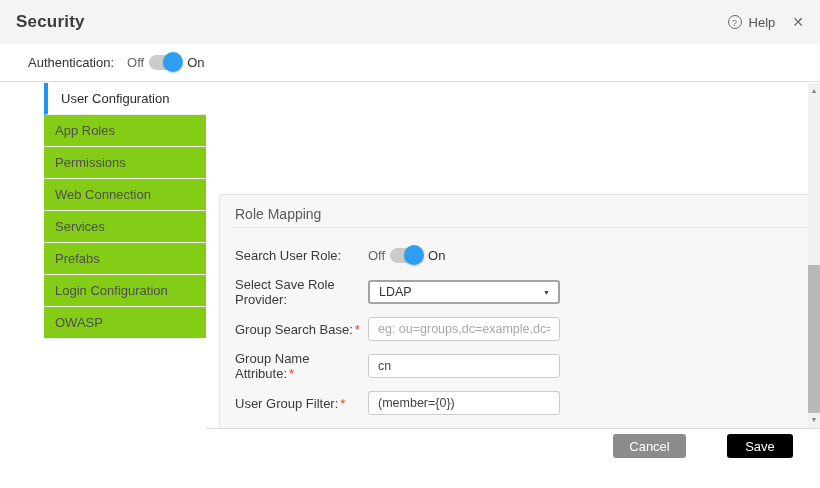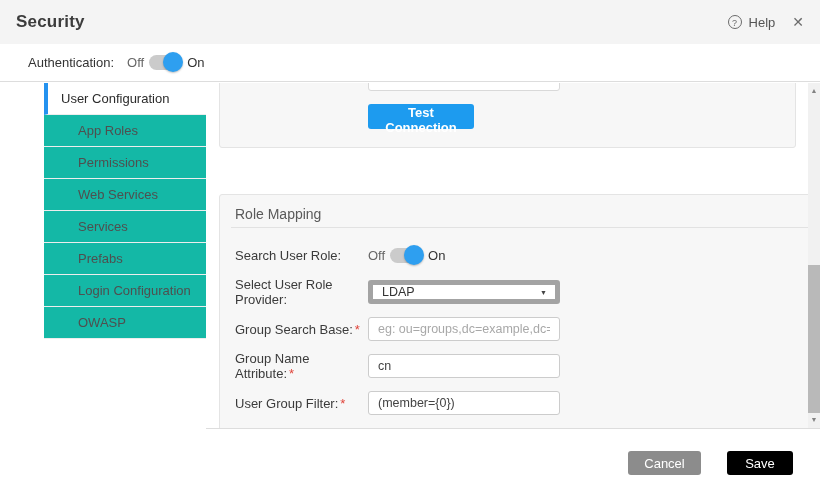--- a/index.html
+++ b/index.html
@@ -40,21 +40,21 @@
     position:absolute; right:-1px; top:-3px; width:20px; height:20px; border-radius:50%;
     background:#2e9ff0; box-shadow:0 1px 2px rgba(0,0,0,.25);
   }
   
   .sidebar {
     position:absolute; left:0; top:83px; bottom:0; width:205px;
     background:#fff; border-right:1px solid #dddddd; box-sizing:border-box;margin-left:44px;
   }
   .side-item {
     height:31px; border-bottom:1px solid #ededed; display:flex; align-items:center;
-    padding-left:34px; font-size:13px; color:#4f4f4f; cursor:pointer; background:#14b8a6;
+    padding-left:11px; font-size:13px; color:#4f4f4f; cursor:pointer; background:#84cc16;
   }
   .side-item.active { border-left:4px solid #2492ef; padding-left:13px; color:#2b2b2b; background:#fff; }
   
   .content { position:absolute; left:206px; top:83px; right:0; bottom:0; background:#fff; overflow:hidden; }
   .panel {
     position:absolute; background:#f7f7f7; border:1px solid #e4e4e4; border-radius:3px; box-sizing:border-box;
   }
   .panel-ldap { left:13px; top:-20px; width:577px; height:85px; }
   .partial-input {
     position:absolute; left:148px; top:-10px; width:192px; height:37px;
@@ -74,37 +74,37 @@
   .form-row { display:flex; align-items:center; height:24px; margin-bottom:13px; }
   .form-label { width:133px; font-size:13px; color:#3b3b3b; flex-shrink:0; }
   .req { color:#e0443a; margin-left:2px; }
   .text-input {
     width:192px; height:24px; box-sizing:border-box; border:1px solid #cccccc; border-radius:3px;
     padding:0 9px; font-size:12.5px; color:#444; background:#fff; outline:none;
     font-family:"Liberation Sans","DejaVu Sans",sans-serif;
   }
   .text-input::placeholder { color:#a8a8a8; }
   .select-box {
-    width:192px; height:24px; box-sizing:border-box; border:5px solid #a3a3a3; border-radius:3px;
+    width:192px; height:24px; box-sizing:border-box; border:2px solid #a3a3a3; border-radius:3px;
     background:#fff; display:flex; align-items:center; padding:0 9px;
     font-size:12.5px; color:#333; position:relative; cursor:pointer;
   }
   .select-arrow { position:absolute; right:8px; font-size:7px; color:#444; }
   
   .scrollbar { position:absolute; right:0; top:0; width:12px; height:345px; background:#f1f1f1; }
   .scroll-arrow {
     position:absolute; left:0; width:12px; height:12px; color:#828282; font-size:7px;
     text-align:center; line-height:12px; cursor:pointer;
   }
   .scroll-up { top:2px; }
   .scroll-down { bottom:2px; }
   .scroll-thumb { position:absolute; left:0; top:182px; width:12px; height:148px; background:#b9b9b9; cursor:pointer; }
   
   .footer { position:absolute; left:0; right:0; top:345px; bottom:0; background:#fff; border-top:1px solid #dddddd; }
-  .footer-buttons { position:absolute; top:22px; right:27px; display:flex; gap:26px; }
+  .footer-buttons { position:absolute; top:5px; right:27px; display:flex; gap:41px; }
   .btn { height:24px; border:none; border-radius:3px; color:#fff; font-size:13px; cursor:pointer;
          font-family:"Liberation Sans","DejaVu Sans",sans-serif; }
   .btn-cancel { width:73px; background:#8c8c8c; }
   .btn-save { width:66px; background:#000000; }
 </style>
 </head>
 <body>
 
 <div class="header">
   <div class="header-title">Security</div>
@@ -125,53 +125,49 @@
       <div class="switch-knob"></div>
     </div>
     <span class="toggle-on-label">On</span>
   </div>
 </div>
 
 <div class="sidebar">
   <div class="side-item active">User Configuration</div>
   <div class="side-item">App Roles</div>
   <div class="side-item">Permissions</div>
-  <div class="side-item">Web Services</div>
+  <div class="side-item">Web Connection</div>
   <div class="side-item">Services</div>
   <div class="side-item">Prefabs</div>
   <div class="side-item">Login Configuration</div>
   <div class="side-item">OWASP</div>
 </div>
 
 <div class="content">
 
-  <div class="panel panel-ldap">
-    <input class="partial-input" type="text" value="" style="">
-    <button class="test-connection-btn">Test Connection</button>
-  </div>
 
   <div class="panel panel-role">
     <div class="panel-title">Role Mapping</div>
     <div class="panel-hr"></div>
 
     <div class="form">
 
       <div class="form-row">
         <span class="form-label">Search User Role:</span>
         <div class="toggle-group">
           <span class="toggle-off-label">Off</span>
           <div class="switch">
             <div class="switch-knob"></div>
           </div>
           <span class="toggle-on-label">On</span>
         </div>
       </div>
 
       <div class="form-row">
-        <span class="form-label">Select User Role Provider:</span>
+        <span class="form-label">Select Save Role Provider:</span>
         <div class="select-box">
           <span>LDAP</span>
           <span class="select-arrow">▼</span>
         </div>
       </div>
 
       <div class="form-row">
         <span class="form-label"><span>Group Search Base:</span><span class="req">*</span></span>
         <input class="text-input" type="text" placeholder="eg: ou=groups,dc=example,dc=com" style="">
       </div>

